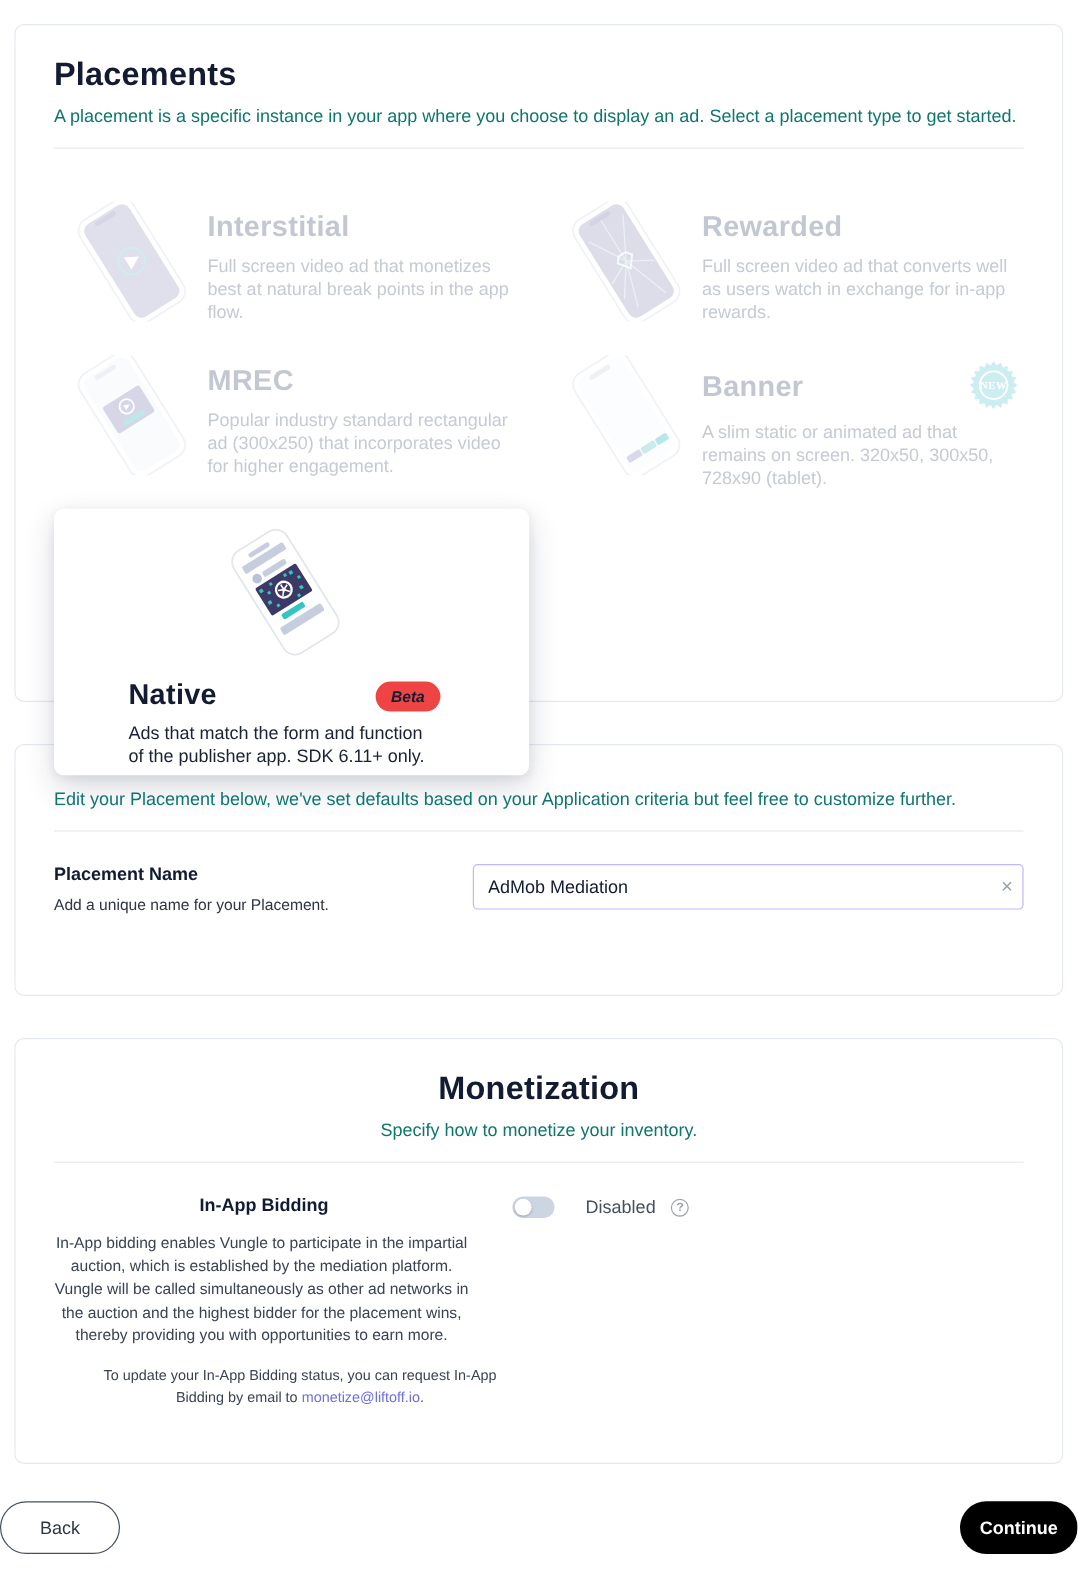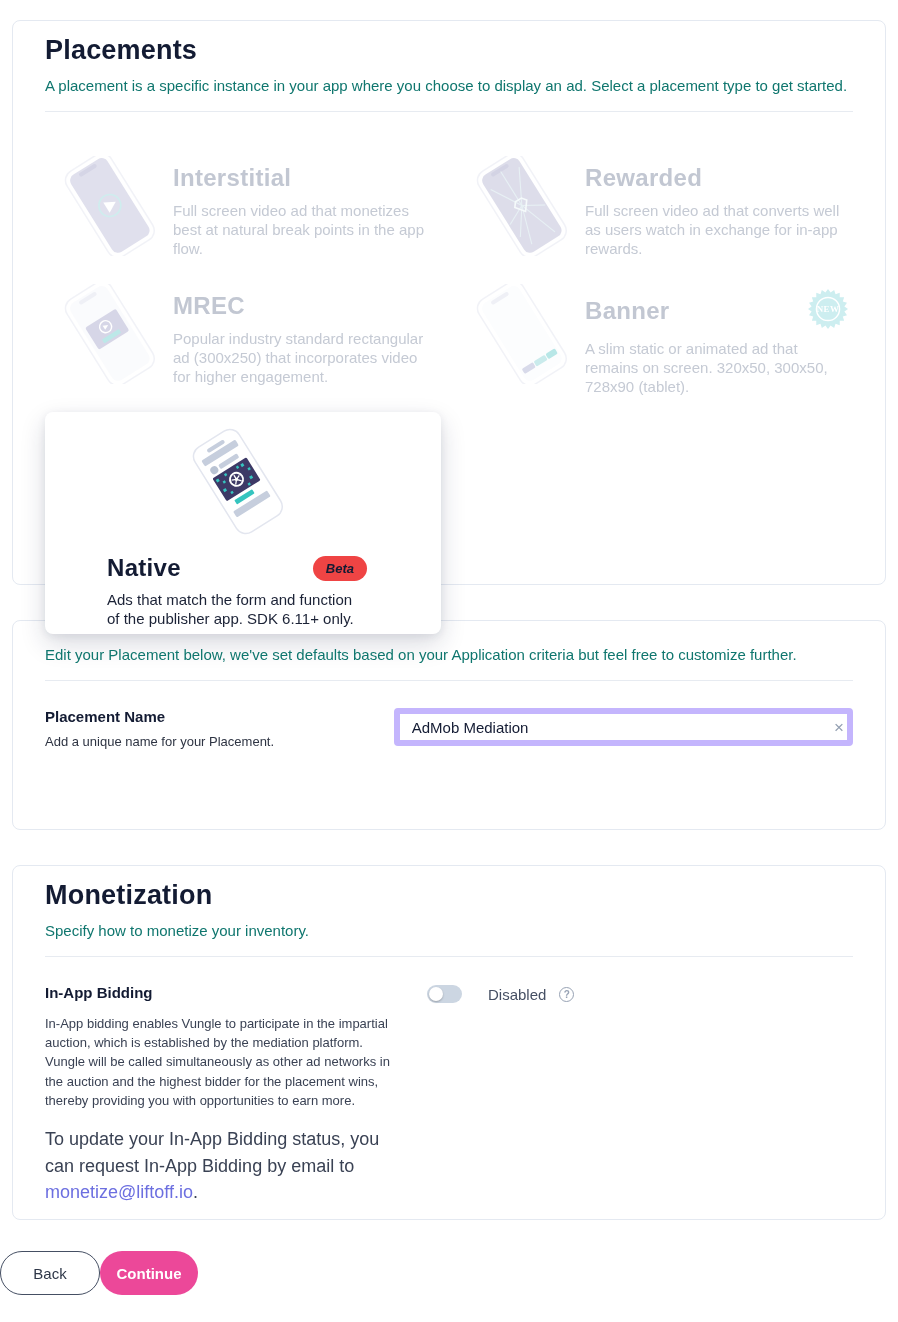--- a/index.html
+++ b/index.html
@@ -2,25 +2,25 @@
 <html><head>
 <meta charset="utf-8">
 <style>
   * { margin:0; padding:0; box-sizing:border-box; }
   html,body { width:898px; background:#fff; font-family:"Liberation Sans", sans-serif; }
   body { height:1322px; overflow:hidden; }
 
   .card {
     margin:0 12px; background:#fff;
     border:1px solid #e4e9f1; border-radius:8px;
-    padding:14px 32px;
+    padding:26px 32px;
   }
   .card-placements   { margin-top:20px; height:565px; }
   .card-customization{ margin-top:35px; height:210px; }
-  .card-monetization { margin-top:35px; height:355px; }
+  .card-monetization { margin-top:35px; height:355px;text-align:center; }
 
   .section-title { font-size:27px; font-weight:800; color:#131b33; letter-spacing:.2px; }
   .section-desc  { font-size:15px; color:#0f766e; margin-top:11px; }
   .divider { border-bottom:1px solid #e7ebf1; margin-top:17px; }
 
   
   .options-grid {
     margin-top:44px;
     display:grid; grid-template-columns:1fr 1fr;
     column-gap:18px; row-gap:20px;gap:16px;
@@ -49,59 +49,59 @@
     padding:6px 13px; line-height:1;font-style:italic;
   }
 
   
   .field-row { display:flex; margin-top:27px; align-items:flex-start; }
   .field-label-block { width:350px; }
   .field-label { font-size:15px; font-weight:700; color:#131b33; }
   .field-help  { font-size:13px; color:#2e3443; margin-top:9px; }
   .input-wrap { position:relative; width:461px; margin-left:auto; }
   .text-input {
-    width:100%; height:38px; border:6px solid #c4b5fd; border-radius:4px;
+    width:100%; height:38px; border:1px solid #c4b5fd; border-radius:4px;
     padding:0 32px 0 12px; font-size:15px; color:#131b33;
     font-family:"Liberation Sans", sans-serif; outline:none; background:#fff;
   }
   .clear-btn {
     position:absolute; right:9px; top:50%; transform:translateY(-50%);
     color:#94a0b2; font-size:17px; line-height:1; cursor:pointer; background:none; border:none;
     font-family:"Liberation Sans", sans-serif;
   }
 
   
   .bid-row { display:flex; margin-top:27px; align-items:flex-start; }
   .bid-left { width:350px; }
   .bid-label { font-size:15px; font-weight:700; color:#131b33; }
   .bid-desc { font-size:13px; color:#3a4254; line-height:1.48; margin-top:13px; width:346px; }
-  .bid-note { font-size:18px; color:#3a4254; line-height:1.48; margin-top:16px; width:346px; }
+  .bid-note { font-size:12px; color:#3a4254; line-height:1.48; margin-top:16px; width:346px;margin-left:32px; }
   .bid-link { color:#6c6fe0; text-decoration:none; cursor:pointer; }
   .toggle-row { display:flex; align-items:center; margin-left:32px; padding-top:1px; }
   .toggle {
     width:35px; height:18px; background:#ccd6e2; border-radius:9px;
     position:relative; cursor:pointer; flex-shrink:0;
   }
   .toggle-knob {
     position:absolute; left:2px; top:2px; width:14px; height:14px;
     background:#fff; border-radius:50%; box-shadow:0 1px 2px rgba(0,0,0,.25);
   }
   .toggle-state { font-size:15px; color:#454f63; margin-left:26px; }
   .help-icon {
     margin-left:13px; width:15px; height:15px; border:1.2px solid #97a2b4; border-radius:50%;
     color:#97a2b4; font-size:10px; font-weight:700; display:flex; align-items:center; justify-content:center;
     cursor:pointer;
   }
 
   
-  .footer { margin-top:31px; display:flex; justify-content:flex-start; }
+  .footer { margin-top:31px; display:flex; justify-content:space-between; gap:10px; }
   .btn { height:44px; border-radius:22px; font-size:15px; cursor:pointer;
          font-family:"Liberation Sans", sans-serif; }
   .btn-back { width:100px; background:#fff; border:1px solid #454f63; color:#2e3748; }
-  .btn-continue { width:98px; background:#ec4899; border:none; color:#fff; font-weight:600; }
+  .btn-continue { width:98px; background:#000000; border:none; color:#fff; font-weight:600; }
 </style>
 </head>
 <body>
 
 <section class="card card-placements">
   <h2 class="section-title">Placements</h2>
   <p class="section-desc">A placement is a specific instance in your app where you choose to display an ad. Select a placement type to get started.</p>
   <div class="divider"></div>
 
   <div class="options-grid">

